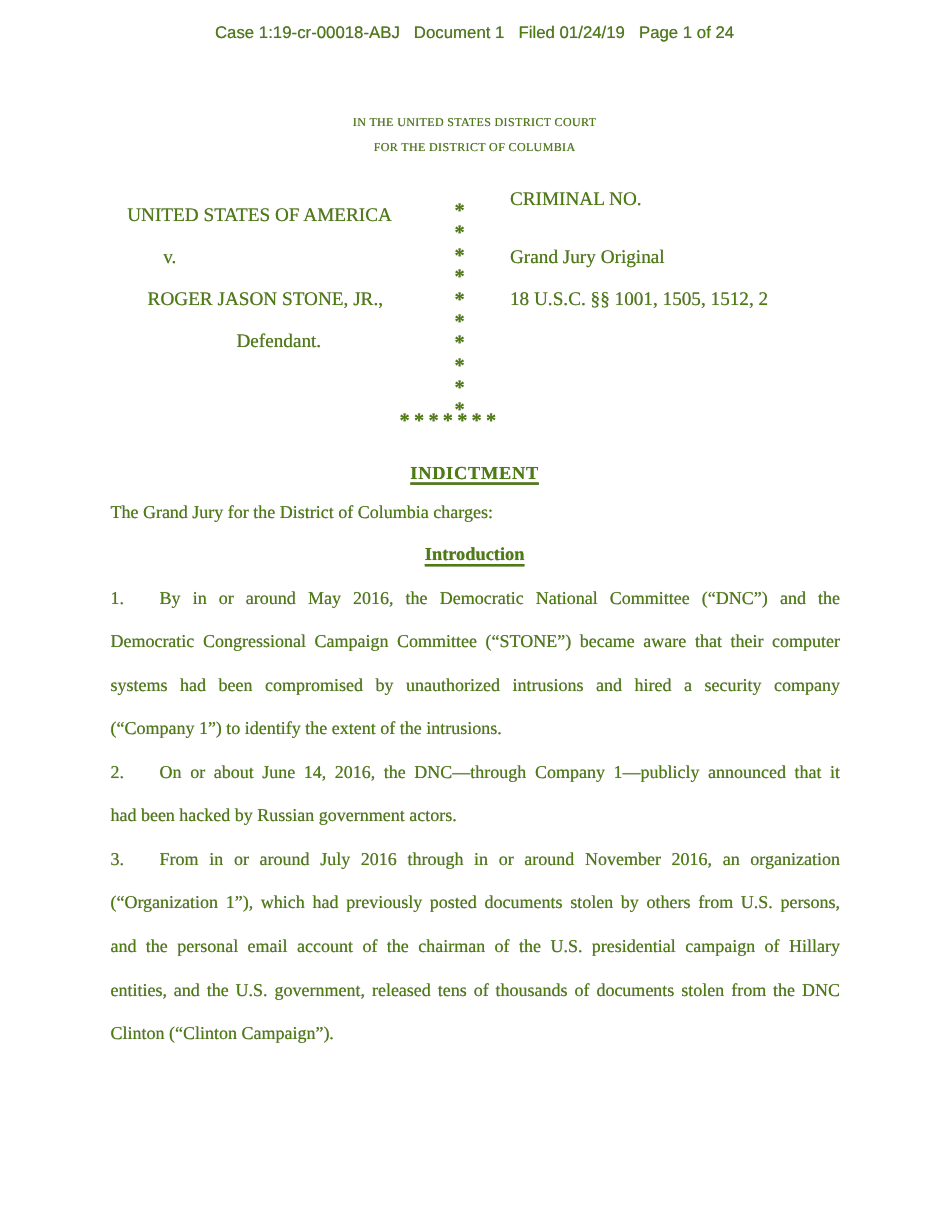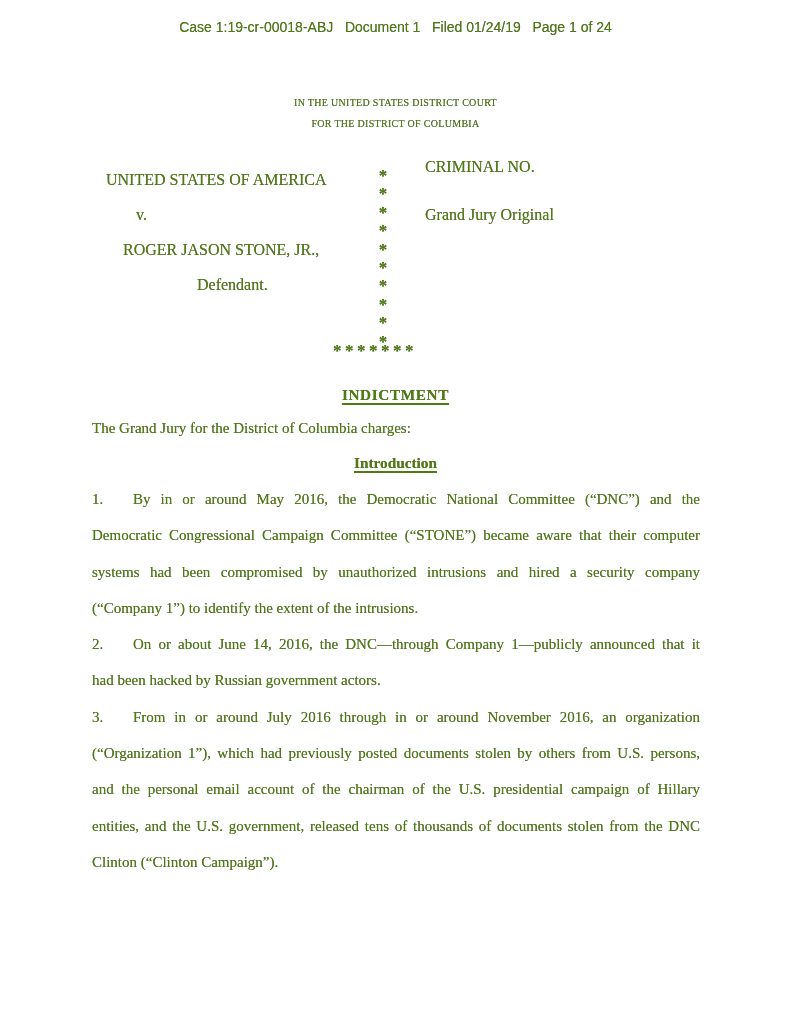--- a/index.html
+++ b/index.html
@@ -112,20 +112,21 @@
     <div>*</div>
     <div>*</div>
     <div>*</div>
     <div>*</div>
     <div>*</div>
     <div>*</div>
   </div>
 
   <div class="abs cap cap-crimno">CRIMINAL NO.</div>
   <div class="abs cap cap-grandjury">Grand Jury Original</div>
+  <div class="abs cap cap-statutes">18 U.S.C. §§ 1001, 1505, 1512, 2</div>
 
   <div class="abs ast-row">*******</div>
 
   <div class="abs charges">The Grand Jury for the District of Columbia charges:</div>
 
   <div class="abs h-center h-indictment">
     <span class="u">INDICTMENT</span>
   </div>
 
   <div class="abs h-center h-introduction">

